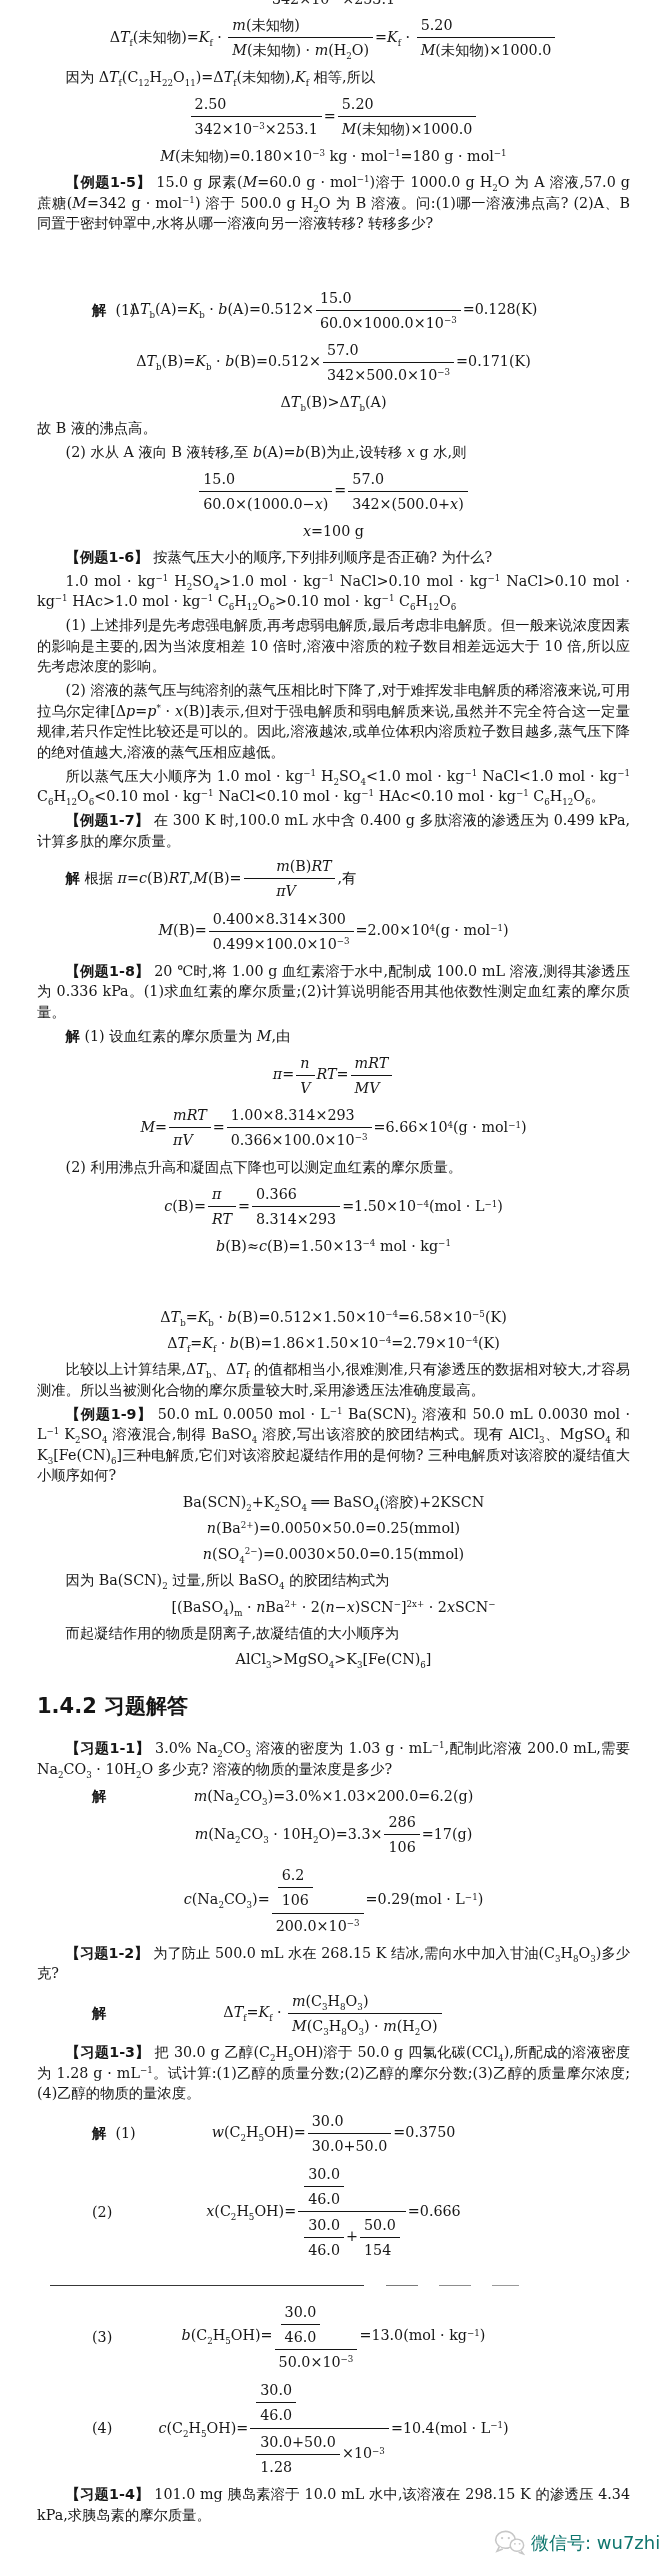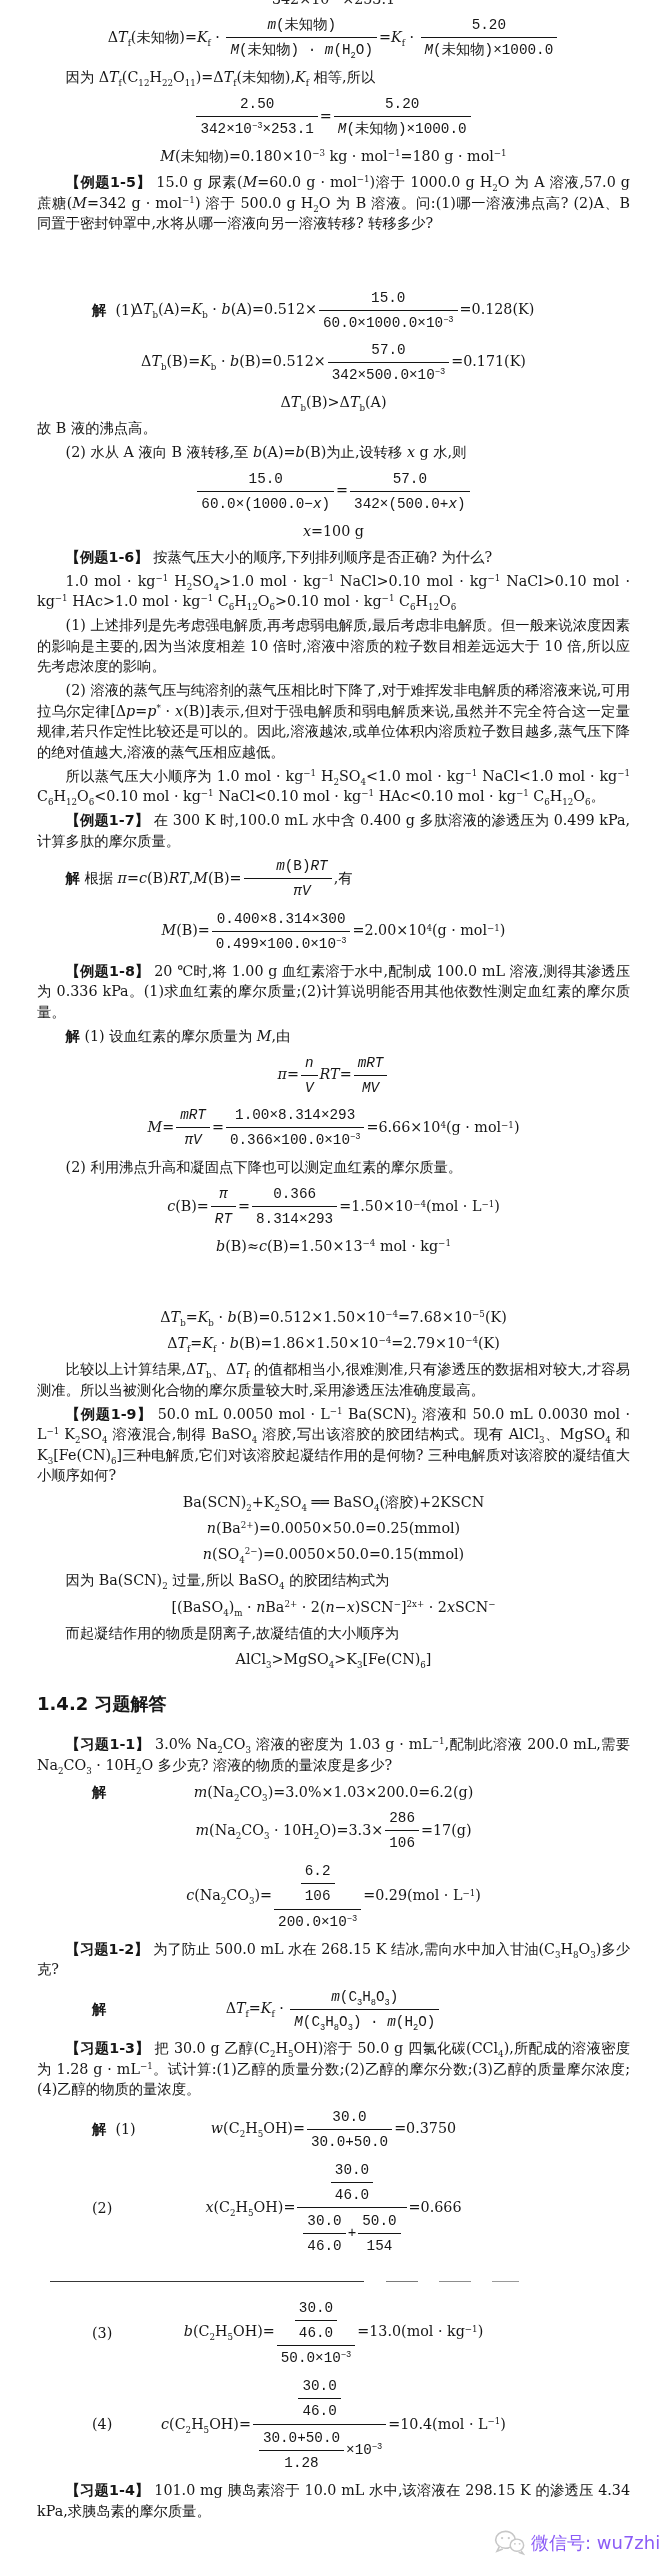--- a/index.html
+++ b/index.html
@@ -8,42 +8,42 @@
   #page{position:relative;width:669px;min-height:2576px;box-sizing:border-box;
         padding:0 39px 40px 37px;background:#ffffff;overflow:hidden;}
   
   .p{font-size:14.3px;line-height:20.6px;text-align:justify;text-indent:2em;margin:3.3px 0;}
   .p.noindent{text-indent:0;}
   
   .formula{position:relative;text-align:center;font-size:14.3px;line-height:20px;margin:6px 0;padding:0 6.7px;}
   .flabel{position:absolute;left:31px;top:50%;transform:translateY(-50%);white-space:pre;margin-left:24px;}
   .fbody{display:inline-block;}
   
-  .frac{display:inline-block;vertical-align:middle;text-align:center;margin:0 2px;font-family:Liberation Mono, monospace;}
+  .frac{display:inline-block;vertical-align:middle;text-align:left;margin:0 2px;}
   .frac>.num{display:block;padding:0.7px 4px 2px;border-bottom:1.1px solid #141414;}
   .frac>.den{display:block;padding:2px 4px 0.7px;}
   sub,sup{font-size:8.7px;line-height:0;}
   sub{vertical-align:-4px;}
   sup{vertical-align:4.7px;}
   i{font-style:italic;}
   .seg-b{font-family:"DejaVu Sans","Liberation Sans",sans-serif;font-weight:bold;}
   
   .heading{font-family:"DejaVu Sans","Liberation Sans",sans-serif;font-weight:bold;
-           font-size:18px;margin:22.6px 0 18.6px;text-indent:0;}
+           font-size:21px;margin:22.6px 0 18.6px;text-indent:0;}
   
   .clipped{height:8.7px;overflow:hidden;text-align:center;font-size:14.3px;line-height:17.3px;color:#222;}
   .clipped-inner{margin-top:-9.3px;}
   
   .divider{margin-left:13.3px;width:533px;height:1.3px;
      background:linear-gradient(to right,#383838 0 59%,transparent 59% 63%,#7a7a7a 63% 69%,
                 transparent 69% 73%,#8d8d8d 73% 79%,transparent 79% 83%,#9a9a9a 83% 88%,transparent 88% 100%);}
   .gap{width:100%;}
   
   #watermark{position:absolute;left:494px;top:2529px;display:flex;align-items:center;gap:6px;
-             color:#8b5cf6;font-family:"DejaVu Sans","Liberation Sans",sans-serif;
+             color:#0f766e;font-family:"DejaVu Sans","Liberation Sans",sans-serif;
              font-size:18px;white-space:nowrap;}
 </style>
 </head>
 <body>
 
 <div id="page">
   <div id="content">
       <div class="clipped">
         <div class="clipped-inner"><span>342×10</span><sup>−3</sup><span>×253.1</span></div>
       </div>
@@ -69,27 +69,27 @@
       <div class="p"><span class="seg-b">解</span><span> 根据 </span><i>π</i><span>=</span><i>c</i><span>(B)</span><i>RT</i><span>,</span><i>M</i><span>(B)=</span><span class="frac"><span class="num"><i>m</i><span>(B)</span><i>RT</i></span><span class="den"><i>πV</i></span></span><span>,有</span></div>
       <div class="formula"><span class="fbody"><i>M</i><span>(B)=</span><span class="frac"><span class="num"><span>0.400×8.314×300</span></span><span class="den"><span>0.499×100.0×10</span><sup>−3</sup></span></span><span>=2.00×10</span><sup>4</sup><span>(g · mol</span><sup>−1</sup><span>)</span></span></div>
       <div class="p"><span class="seg-b">【例题1-8】</span><span> 20 ℃时,将 1.00 g 血红素溶于水中,配制成 100.0 mL 溶液,测得其渗透压为 0.336 kPa。(1)求血红素的摩尔质量;(2)计算说明能否用其他依数性测定血红素的摩尔质量。</span></div>
       <div class="p"><span class="seg-b">解</span><span> (1) 设血红素的摩尔质量为 </span><i>M</i><span>,由</span></div>
       <div class="formula"><span class="fbody"><i>π</i><span>=</span><span class="frac"><span class="num"><i>n</i></span><span class="den"><i>V</i></span></span><i>RT</i><span>=</span><span class="frac"><span class="num"><i>mRT</i></span><span class="den"><i>MV</i></span></span></span></div>
       <div class="formula"><span class="fbody"><i>M</i><span>=</span><span class="frac"><span class="num"><i>mRT</i></span><span class="den"><i>πV</i></span></span><span>=</span><span class="frac"><span class="num"><span>1.00×8.314×293</span></span><span class="den"><span>0.366×100.0×10</span><sup>−3</sup></span></span><span>=6.66×10</span><sup>4</sup><span>(g · mol</span><sup>−1</sup><span>)</span></span></div>
       <div class="p"><span>(2) 利用沸点升高和凝固点下降也可以测定血红素的摩尔质量。</span></div>
       <div class="formula"><span class="fbody"><i>c</i><span>(B)=</span><span class="frac"><span class="num"><i>π</i></span><span class="den"><i>RT</i></span></span><span>=</span><span class="frac"><span class="num"><span>0.366</span></span><span class="den"><span>8.314×293</span></span></span><span>=1.50×10</span><sup>−4</sup><span>(mol · L</span><sup>−1</sup><span>)</span></span></div>
       <div class="formula"><span class="fbody"><i>b</i><span>(B)≈</span><i>c</i><span>(B)=1.50×13</span><sup>−4</sup><span> mol · kg</span><sup>−1</sup></span></div>
       <div class="gap" style="height: 39px;"></div>
-      <div class="formula"><span class="fbody"><span>Δ</span><i>T</i><sub>b</sub><span>=</span><i>K</i><sub>b</sub><span> · </span><i>b</i><span>(B)=0.512×1.50×10</span><sup>−4</sup><span>=7.68×10</span><sup>−5</sup><span>(K)</span></span></div>
+      <div class="formula"><span class="fbody"><span>Δ</span><i>T</i><sub>b</sub><span>=</span><i>K</i><sub>b</sub><span> · </span><i>b</i><span>(B)=0.512×1.50×10</span><sup>−4</sup><span>=6.58×10</span><sup>−5</sup><span>(K)</span></span></div>
       <div class="formula"><span class="fbody"><span>Δ</span><i>T</i><sub>f</sub><span>=</span><i>K</i><sub>f</sub><span> · </span><i>b</i><span>(B)=1.86×1.50×10</span><sup>−4</sup><span>=2.79×10</span><sup>−4</sup><span>(K)</span></span></div>
       <div class="p"><span>比较以上计算结果,Δ</span><i>T</i><sub>b</sub><span>、Δ</span><i>T</i><sub>f</sub><span> 的值都相当小,很难测准,只有渗透压的数据相对较大,才容易测准。所以当被测化合物的摩尔质量较大时,采用渗透压法准确度最高。</span></div>
       <div class="p"><span class="seg-b">【例题1-9】</span><span> 50.0 mL 0.0050 mol · L</span><sup>−1</sup><span> Ba(SCN)</span><sub>2</sub><span> 溶液和 50.0 mL 0.0030 mol · L</span><sup>−1</sup><span> K</span><sub>2</sub><span>SO</span><sub>4</sub><span> 溶液混合,制得 BaSO</span><sub>4</sub><span> 溶胶,写出该溶胶的胶团结构式。现有 AlCl</span><sub>3</sub><span>、MgSO</span><sub>4</sub><span> 和 K</span><sub>3</sub><span>[Fe(CN)</span><sub>6</sub><span>]三种电解质,它们对该溶胶起凝结作用的是何物? 三种电解质对该溶胶的凝结值大小顺序如何?</span></div>
       <div class="formula"><span class="fbody"><span>Ba(SCN)</span><sub>2</sub><span>+K</span><sub>2</sub><span>SO</span><sub>4</sub><span> ══ BaSO</span><sub>4</sub><span>(溶胶)+2KSCN</span></span></div>
       <div class="formula"><span class="fbody"><i>n</i><span>(Ba</span><sup>2+</sup><span>)=0.0050×50.0=0.25(mmol)</span></span></div>
-      <div class="formula"><span class="fbody"><i>n</i><span>(SO</span><sub>4</sub><sup>2−</sup><span>)=0.0050×50.0=0.15(mmol)</span></span></div>
+      <div class="formula"><span class="fbody"><i>n</i><span>(SO</span><sub>4</sub><sup>2−</sup><span>)=0.0030×50.0=0.15(mmol)</span></span></div>
       <div class="p"><span>因为 Ba(SCN)</span><sub>2</sub><span> 过量,所以 BaSO</span><sub>4</sub><span> 的胶团结构式为</span></div>
       <div class="formula"><span class="fbody"><span>[(BaSO</span><sub>4</sub><span>)</span><sub>m</sub><span> · </span><i>n</i><span>Ba</span><sup>2+</sup><span> · 2(</span><i>n</i><span>−</span><i>x</i><span>)SCN</span><sup>−</sup><span>]</span><sup>2x+</sup><span> · 2</span><i>x</i><span>SCN</span><sup>−</sup></span></div>
       <div class="p"><span>而起凝结作用的物质是阴离子,故凝结值的大小顺序为</span></div>
       <div class="formula"><span class="fbody"><span>AlCl</span><sub>3</sub><span>&gt;MgSO</span><sub>4</sub><span>&gt;K</span><sub>3</sub><span>[Fe(CN)</span><sub>6</sub><span>]</span></span></div>
       <div class="heading"><span>1.4.2  习题解答</span></div>
       <div class="p"><span class="seg-b">【习题1-1】</span><span> 3.0% Na</span><sub>2</sub><span>CO</span><sub>3</sub><span> 溶液的密度为 1.03 g · mL</span><sup>−1</sup><span>,配制此溶液 200.0 mL,需要 Na</span><sub>2</sub><span>CO</span><sub>3</sub><span> · 10H</span><sub>2</sub><span>O 多少克? 溶液的物质的量浓度是多少?</span></div>
       <div class="formula"><span class="flabel"><span class="seg-b">解</span></span><span class="fbody"><i>m</i><span>(Na</span><sub>2</sub><span>CO</span><sub>3</sub><span>)=3.0%×1.03×200.0=6.2(g)</span></span></div>
       <div class="formula"><span class="fbody"><i>m</i><span>(Na</span><sub>2</sub><span>CO</span><sub>3</sub><span> · 10H</span><sub>2</sub><span>O)=3.3×</span><span class="frac"><span class="num"><span>286</span></span><span class="den"><span>106</span></span></span><span>=17(g)</span></span></div>
       <div class="formula"><span class="fbody"><i>c</i><span>(Na</span><sub>2</sub><span>CO</span><sub>3</sub><span>)=</span><span class="frac"><span class="num"><span class="frac"><span class="num"><span>6.2</span></span><span class="den"><span>106</span></span></span></span><span class="den"><span>200.0×10</span><sup>−3</sup></span></span><span>=0.29(mol · L</span><sup>−1</sup><span>)</span></span></div>
       <div class="p"><span class="seg-b">【习题1-2】</span><span> 为了防止 500.0 mL 水在 268.15 K 结冰,需向水中加入甘油(C</span><sub>3</sub><span>H</span><sub>8</sub><span>O</span><sub>3</sub><span>)多少克?</span></div>

